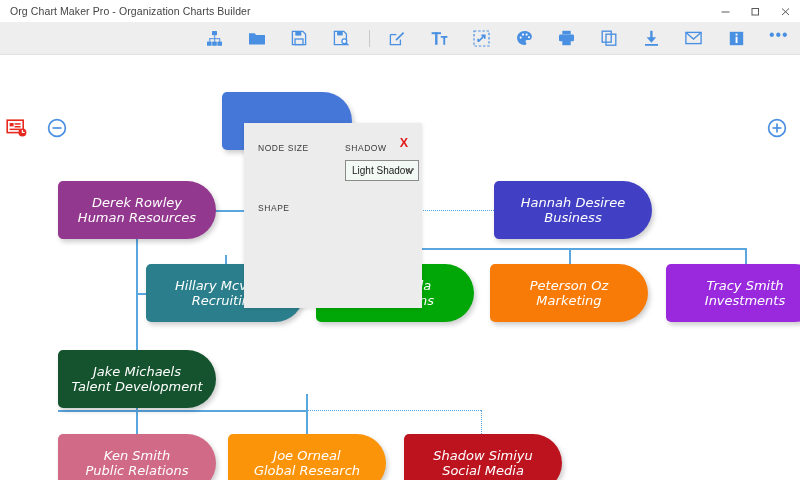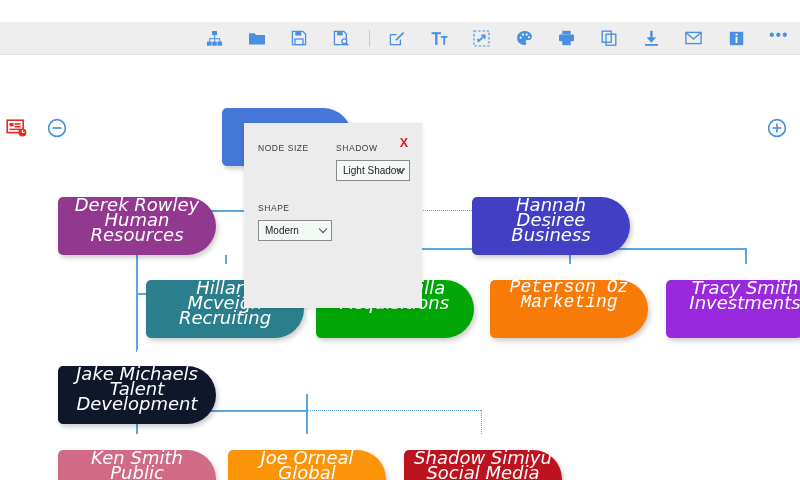--- a/index.html
+++ b/index.html
@@ -78,51 +78,50 @@
   .conn.dot-v {
     background: none; width: 0;
     border-left: 1.5px dotted #5aa7e0;
   }
 
   
   .node {
     position: absolute;
     border-radius: 6px 34px 34px 6px;
     box-shadow: 2px 3px 5px rgba(0,0,0,.20);
-    display: flex; justify-content: center;
+    display: flex; align-items: center; justify-content: center;
     text-align: center;
     color: #ffffff;
     font-family: "DejaVu Sans", sans-serif;
     font-style: italic;
-    font-size: 18px;
+    font-size: 13px;
     line-height: 15px;
     padding: 0 10px;
     white-space: pre-line;
-    margin-top: 16px;
   }
   .node span { pointer-events: none; display: block; }
 
   
   .panel {
     position: absolute;
     left: 244px; top: 68px; width: 178px; height: 185px;
     background: #ececec;
     box-shadow: 0 1px 4px rgba(0,0,0,.12);
   }
   .panel-close {
     position: absolute; right: 14px; top: 14px;
     color: #e11b1b; font-size: 12.5px; font-weight: bold;
     font-family: "Liberation Sans", sans-serif;
     line-height: 12px;
   }
   .panel-grid {
     position: absolute; left: 14px; top: 20px;
     display: grid;
     grid-template-columns: 74px 74px;
-    gap: 22px 4px;
+    gap: 22px 13px;
   }
   .field-label {
     font-size: 8.5px; color: #3a3a3a; letter-spacing: .55px;
     margin-bottom: 7px; text-transform: uppercase;
   }
   .select {
     position: relative;
     height: 21px; width: 74px;
     background: #f3faf6;
     border: 1px solid #8a8a8a;
@@ -138,20 +137,41 @@
     border-right: 1.2px solid #4a4a4a;
     border-bottom: 1.2px solid #4a4a4a;
     transform: translateY(-50%) rotate(45deg);
   }
 </style>
 </head>
 <body>
 
 <div id="app">
 
+  <div class="titlebar">
+    <div class="titlebar-text">Org Chart Maker Pro - Organization Charts Builder</div>
+    <div class="win-buttons">
+      <div class="win-btn">
+        <svg width="11" height="11" viewBox="0 0 11 11">
+            <line x1="1.5" y1="6" x2="9.5" y2="6" stroke="#5a5a5a" stroke-width="1"></line>
+          </svg>
+      </div>
+      <div class="win-btn">
+        <svg width="11" height="11" viewBox="0 0 11 11">
+            <rect x="2" y="2.5" width="6.5" height="6.5" fill="none" stroke="#5a5a5a" stroke-width="1"></rect>
+          </svg>
+      </div>
+      <div class="win-btn">
+        <svg width="11" height="11" viewBox="0 0 11 11">
+            <line x1="2" y1="2.5" x2="9" y2="9" stroke="#5a5a5a" stroke-width="1"></line>
+            <line x1="9" y1="2.5" x2="2" y2="9" stroke="#5a5a5a" stroke-width="1"></line>
+          </svg>
+      </div>
+    </div>
+  </div>
 
   <div class="toolbar">
     <div class="tb-spacer"></div>
 
     <div class="tb-btn">
       <svg width="17" height="17" viewBox="0 0 17 17" fill="#4a90e2">
         <rect x="6" y="1" width="5" height="4.2" rx=".6"></rect>
         <rect x="1" y="11.6" width="4.6" height="4.2" rx=".6"></rect>
         <rect x="6.2" y="11.6" width="4.6" height="4.2" rx=".6"></rect>
         <rect x="11.4" y="11.6" width="4.6" height="4.2" rx=".6"></rect>
@@ -324,31 +344,31 @@
     <div class="conn v" style="left:136px; top:355px; height:24px;"></div>
     <div class="conn v" style="left:306px; top:339px; height:40px;"></div>
     <div class="conn h dot-h" style="left:306px; top:355px; width:175px;"></div>
     <div class="conn v dot-v" style="left:481px; top:355px; height:24px;"></div>
     <div class="conn h" style="left:58px; top:355px; width:80px;"></div>
 
     <div id="nodes-layer">
         <div class="node" style="left: 222px; top: 37px; width: 130px; height: 58px; background: rgb(68, 119, 216);"><span></span></div>
         <div class="node" style="left: 58px; top: 126px; width: 158px; height: 58px; background: rgb(147, 56, 143);"><span>Derek Rowley
 Human Resources</span></div>
-        <div class="node" style="left: 472px; top: 126px; width: 158px; height: 58px; background: rgb(65, 64, 196);"><span>Hannah Desiree
+        <div class="node" style="left: 494px; top: 126px; width: 158px; height: 58px; background: rgb(65, 64, 196);"><span>Hannah Desiree
 Business</span></div>
         <div class="node" style="left: 146px; top: 209px; width: 158px; height: 58px; background: rgb(43, 127, 140);"><span>Hillary Mcveigh
 Recruiting</span></div>
         <div class="node" style="left: 316px; top: 209px; width: 158px; height: 58px; background: rgb(0, 167, 6);"><span>Lisa Pricilla
 Acquisitions</span></div>
-        <div class="node" style="left: 490px; top: 209px; width: 158px; height: 58px; background: rgb(249, 123, 7); font-family: Liberation Mono, monospace;"><span>Peterson Oz
+        <div class="node" style="left: 490px; top: 209px; width: 158px; height: 58px; background: rgb(249, 123, 7);"><span>Peterson Oz
 Marketing</span></div>
         <div class="node" style="left: 666px; top: 209px; width: 158px; height: 58px; background: rgb(154, 41, 221);"><span>Tracy Smith
 Investments</span></div>
-        <div class="node" style="left: 58px; top: 295px; width: 158px; height: 58px; background: #0f172a;"><span>Jake Michaels
+        <div class="node" style="left: 58px; top: 295px; width: 158px; height: 58px; background: #14532d;"><span>Jake Michaels
 Talent Development</span></div>
         <div class="node" style="left: 58px; top: 379px; width: 158px; height: 58px; background: rgb(209, 106, 134);"><span>Ken Smith
 Public Relations</span></div>
         <div class="node" style="left: 228px; top: 379px; width: 158px; height: 58px; background: rgb(251, 148, 9);"><span>Joe Orneal
 Global Research</span></div>
         <div class="node" style="left: 404px; top: 379px; width: 158px; height: 58px; background: rgb(188, 19, 31);"><span>Shadow Simiyu
 Social Media</span></div>
       </div>
 
   <div class="panel">
@@ -364,22 +384,18 @@
         <div>
           <div class="field-label">SHADOW</div>
           <div class="select">
             <span>Light Shadow</span>
             <span class="chev"></span>
           </div>
         </div>
 
         <div>
           <div class="field-label">SHAPE</div>
-          <div class="select">
-            <span>Modern</span>
-            <span class="chev"></span>
-          </div>
         </div>
 
       </div>
     </div>
     </div>
 </div>
 
 </body></html>

